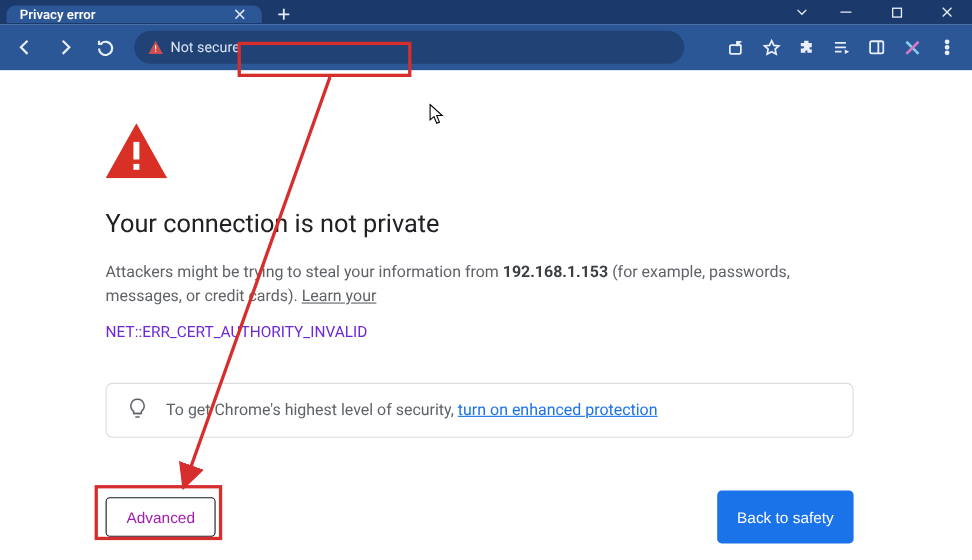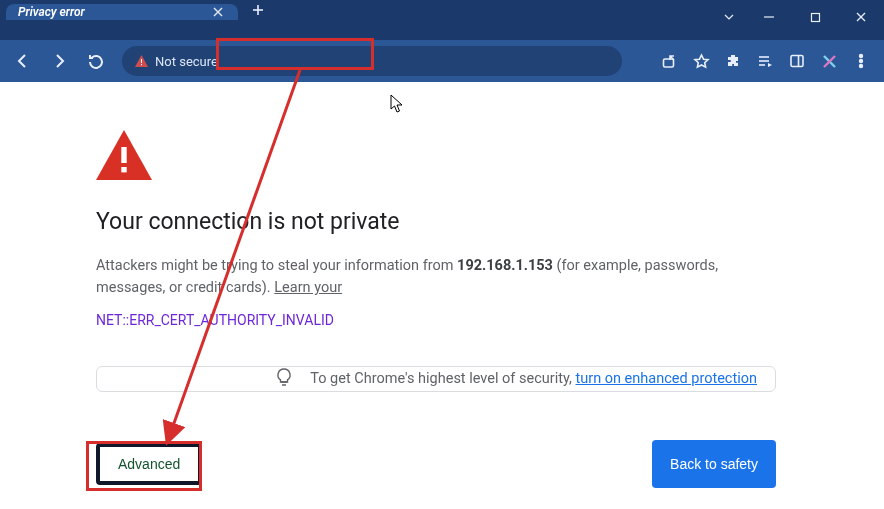--- a/index.html
+++ b/index.html
@@ -11,28 +11,27 @@
     overflow: hidden;
     position: relative;
   }
   .window-frame {
     display: flex;
     flex-direction: column;
     height: 100%;
   }
   
   .titlebar {
-    height: 40px;
+    height: 22px;
     background: #1b3a6b;
     display: flex;
-    align-items: flex-start;
+    align-items: center;
     color: #e4ecf7;
     font-size: 12px;
     position: relative;
-    font-style: italic;
   }
   .tab {
     display: flex;
     align-items: center;
     gap: 8px;
     background: #2b5797;
     width: 232px;
     padding: 0 12px;
     border-top-left-radius: 8px;
     border-top-right-radius: 8px;
@@ -150,38 +149,37 @@
     margin-bottom: 20px;
   }
   .page-body { font-size: 14.5px; line-height: 1.55; margin-bottom: 12px; color:#5f6368;}
   .page-body .host-bold { font-weight: 700; color:#3c4043;}
   .learn { color:#5f6368; text-decoration: underline; cursor:pointer;}
   .err-code { font-size: 14px; margin-top: 6px; color:#6d28d9;}
   .tip-box {
     margin-top: 38px;
     border: 1px solid #dadce0;
     border-radius: 6px;
-    padding: 0 18px;
+    padding: 12px 18px;
     display:flex;
     align-items:center;
     gap: 16px;
     font-size: 14.5px;
     color:#5f6368;
-    justify-content:flex-end;
   }
   .tip-box a { color:#1a73e8; text-decoration: underline; cursor:pointer;}
   .button-row {
     margin-top: 48px;
     display:flex;
     align-items:center;
   }
   .adv-btn {
     background:#fff;
-    border:4px solid #0f172a;
-    color:#14532d;
+    border:1px solid #0f172a;
+    color:#a21caf;
     font-size:14px;
     padding: 9px 18px;
     border-radius:4px;
     cursor:pointer;
   }
   .safety-btn {
     margin-left:auto;
     background:#1a73e8;
     color:#fff;
     border:none;

